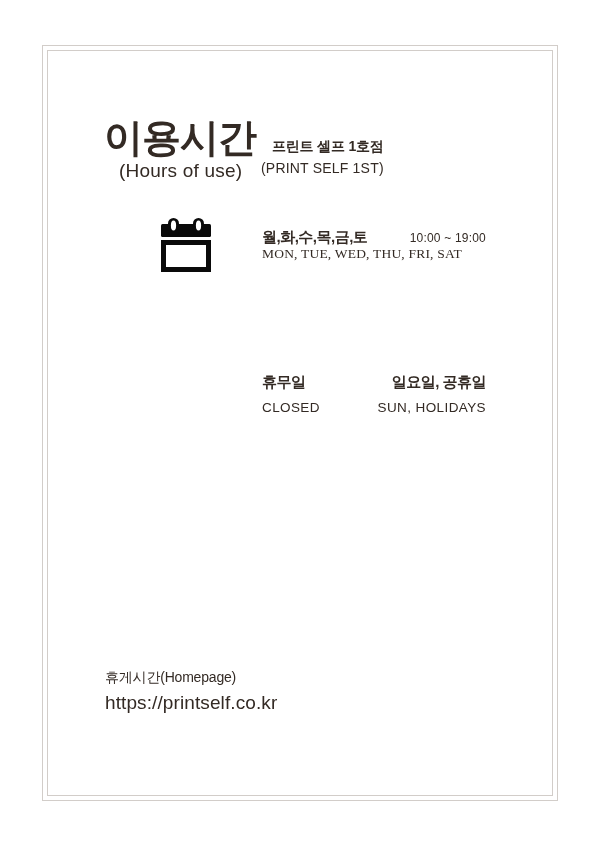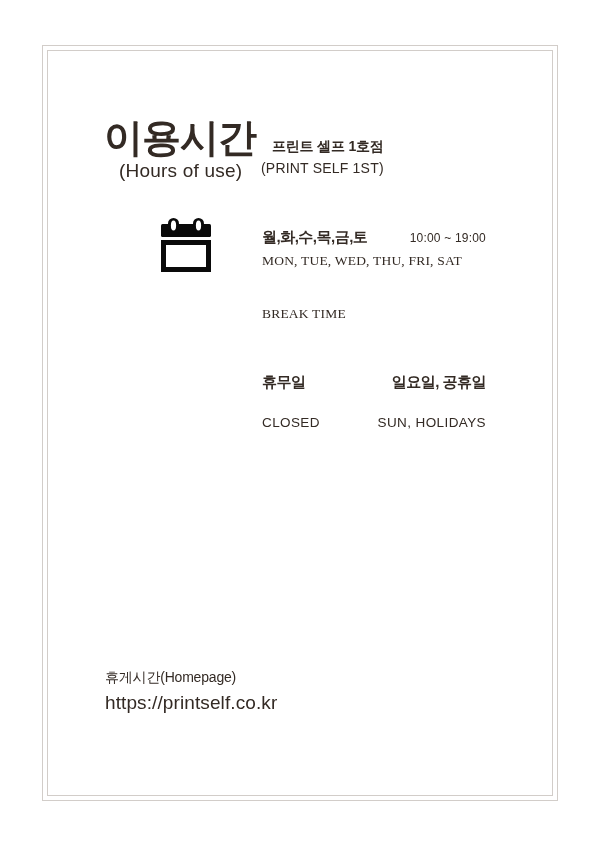--- a/index.html
+++ b/index.html
@@ -44,27 +44,26 @@
   .row-break  { top: 300px; }
   .row-closed { top: 372px; }
 
   .line1 {
     display: flex; justify-content: space-between; align-items: baseline;
     height: 20px; line-height: 20px; text-align: right;
   }
   .ko-label { font-size: 15px; font-weight: 700; letter-spacing: -0.5px; }
   .time-val { font-size: 12px; font-weight: 500; letter-spacing: 0.2px; }
   .serif-line {
-    margin-top: 7px;
     font-family: "Liberation Serif", serif;
     font-size: 13.5px; font-weight: 400; letter-spacing: 0.2px;
     line-height: 1.1;
   }
   .sans-line2 {
-    margin-top: 24px;
+    margin-top: 9px;
     display: flex; justify-content: space-between;
     font-size: 13.5px; font-weight: 500; letter-spacing: 0.4px;
     line-height: 1.1;
   }
 
   .footer-label {
     left: 105px; top: 668px;
     font-size: 14px; font-weight: 500; letter-spacing: -0.2px;
     line-height: 1.3;
   }
@@ -101,21 +100,20 @@
 
   <div class="sched-row row-open">
     <div class="line1">
       <span class="ko-label">월,화,수,목,금,토</span>
       <span class="time-val">10:00 ~ 19:00</span>
     </div>
     <div class="serif-line">MON, TUE, WED, THU, FRI, SAT</div>
   </div>
 
   <div class="sched-row row-break">
-    <div class="serif-line">BREAK TIME</div>
   </div>
 
   <div class="sched-row row-closed">
     <div class="line1">
       <span class="ko-label">휴무일</span>
       <span class="ko-label">일요일, 공휴일</span>
     </div>
     <div class="sans-line2">
       <span>CLOSED</span>
       <span>SUN, HOLIDAYS</span>

